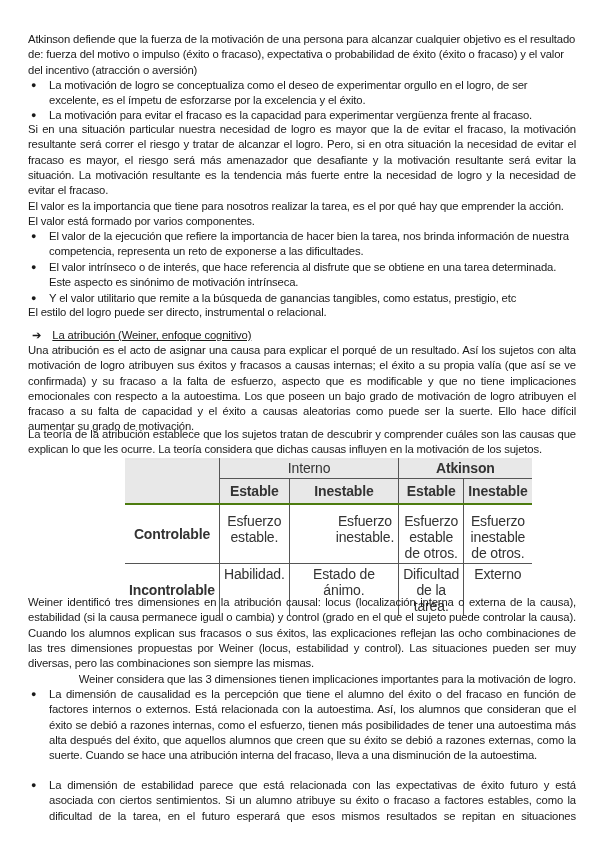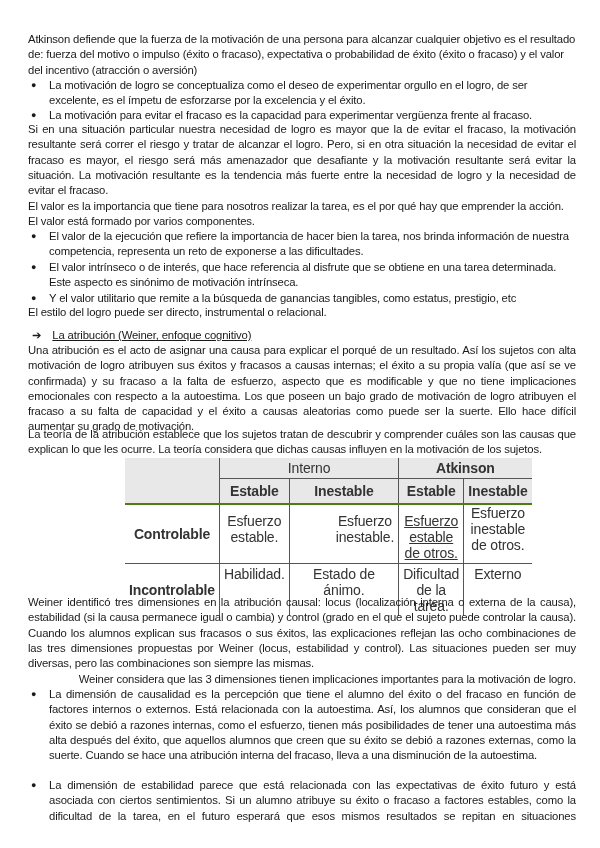--- a/index.html
+++ b/index.html
@@ -84,22 +84,22 @@
     <tr class="hdr" style="height:25px;">
       <th class="b-left b-bot2">Estable</th>
       <th class="b-left b-bot2">Inestable</th>
       <th class="b-left b-bot2">Estable</th>
       <th class="b-left b-bot2">Inestable</th>
     </tr>
     <tr style="height:48px;">
       <td class="rowlabel b-bot">Controlable</td>
       <td class="b-left b-bot" style="padding-top:8px;">Esfuerzo estable.</td>
       <td class="b-left b-bot" style="padding-top:8px;padding-left:46px;">Esfuerzo inestable.</td>
-      <td class="b-left b-bot" style="padding-top:8px;text-decoration:underline;">Esfuerzo estable de otros.</td>
-      <td class="b-left b-bot" style="padding-top:0;">Esfuerzo inestable de otros.</td>
+      <td class="b-left b-bot" style="padding-top:8px;">Esfuerzo estable de otros.</td>
+      <td class="b-left b-bot" style="padding-top:8px;">Esfuerzo inestable de otros.</td>
     </tr>
     <tr style="height:40px;">
       <td class="rowlabel">Incontrolable</td>
       <td class="b-left">Habilidad.</td>
       <td class="b-left">Estado de ánimo.</td>
       <td class="b-left">Dificultad de la tarea.</td>
       <td class="b-left">Externo</td>
     </tr>
   </tbody>
     </table>

